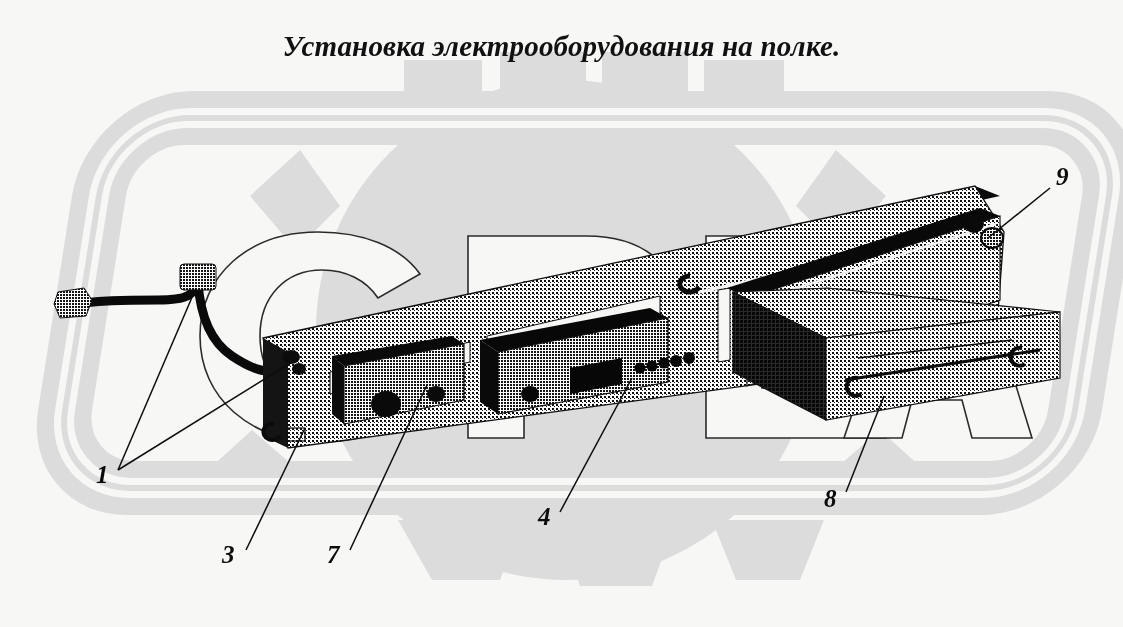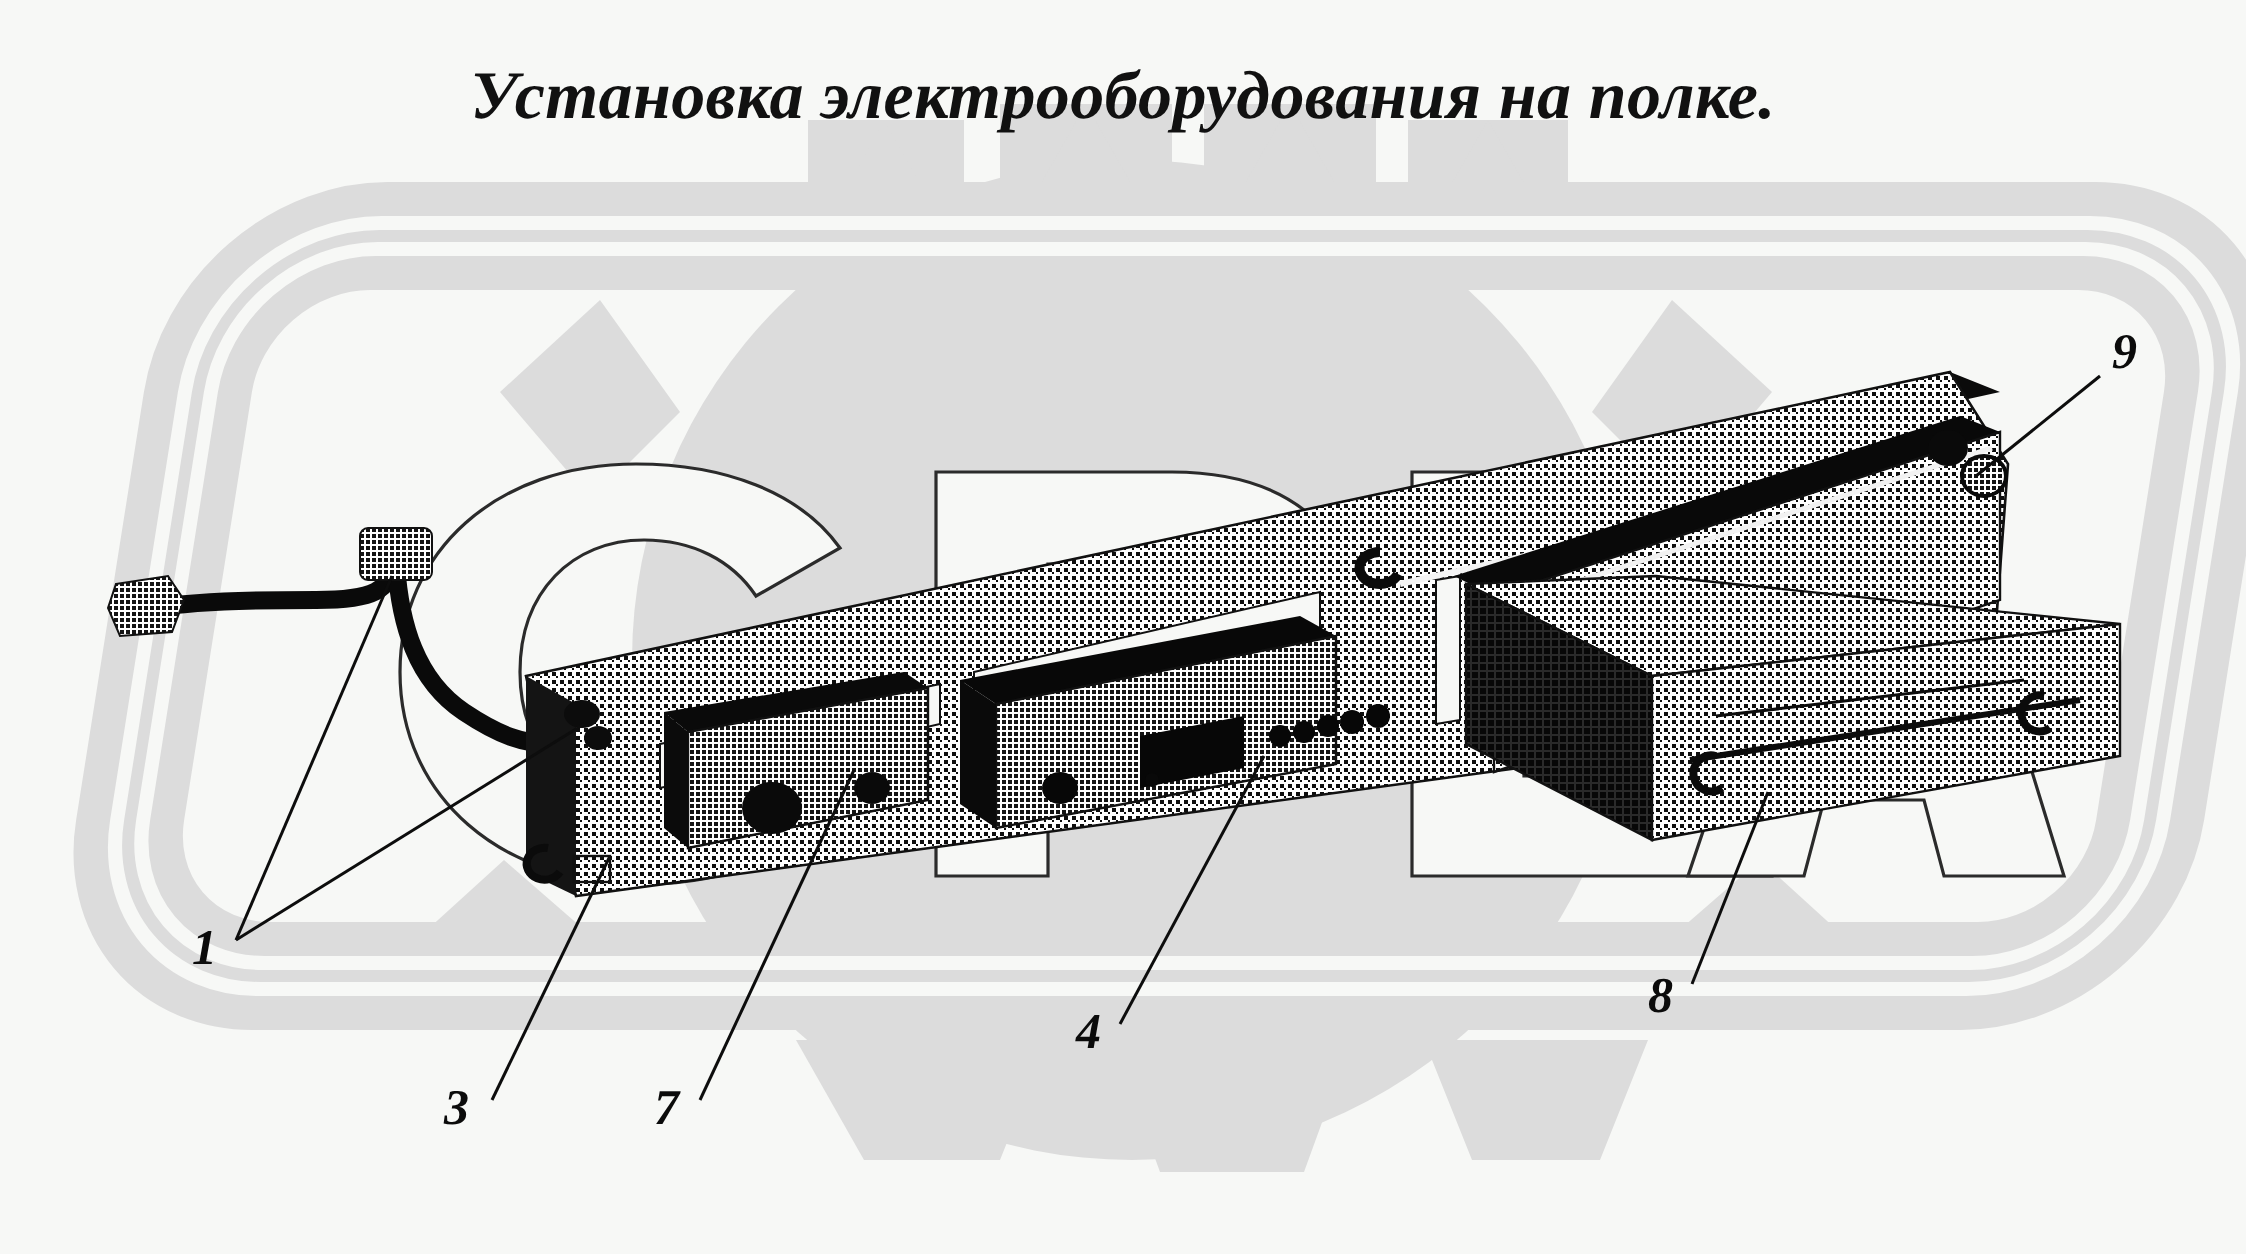--- a/index.html
+++ b/index.html
@@ -10,21 +10,21 @@
     overflow:hidden;position:relative;
   }
   #stage{position:absolute;inset:0;width:1123px;height:627px;}
   #stage svg{position:absolute;left:0;top:0;}
   .layer{position:absolute;left:0;top:0;width:1123px;height:627px;}
 
   
   #title{
     position:absolute;left:0;top:30px;width:1123px;
     text-align:center;
-    font-size:34px;font-weight:bold;font-style:italic;
+    font-size:29px;font-weight:bold;font-style:italic;
     color:#111;letter-spacing:.2px;white-space:nowrap;
   }
 
   
   .callout{
     position:absolute;
     font-size:25px;font-style:italic;font-weight:bold;
     color:#0b0b0b;line-height:1;
   }
 </style>

